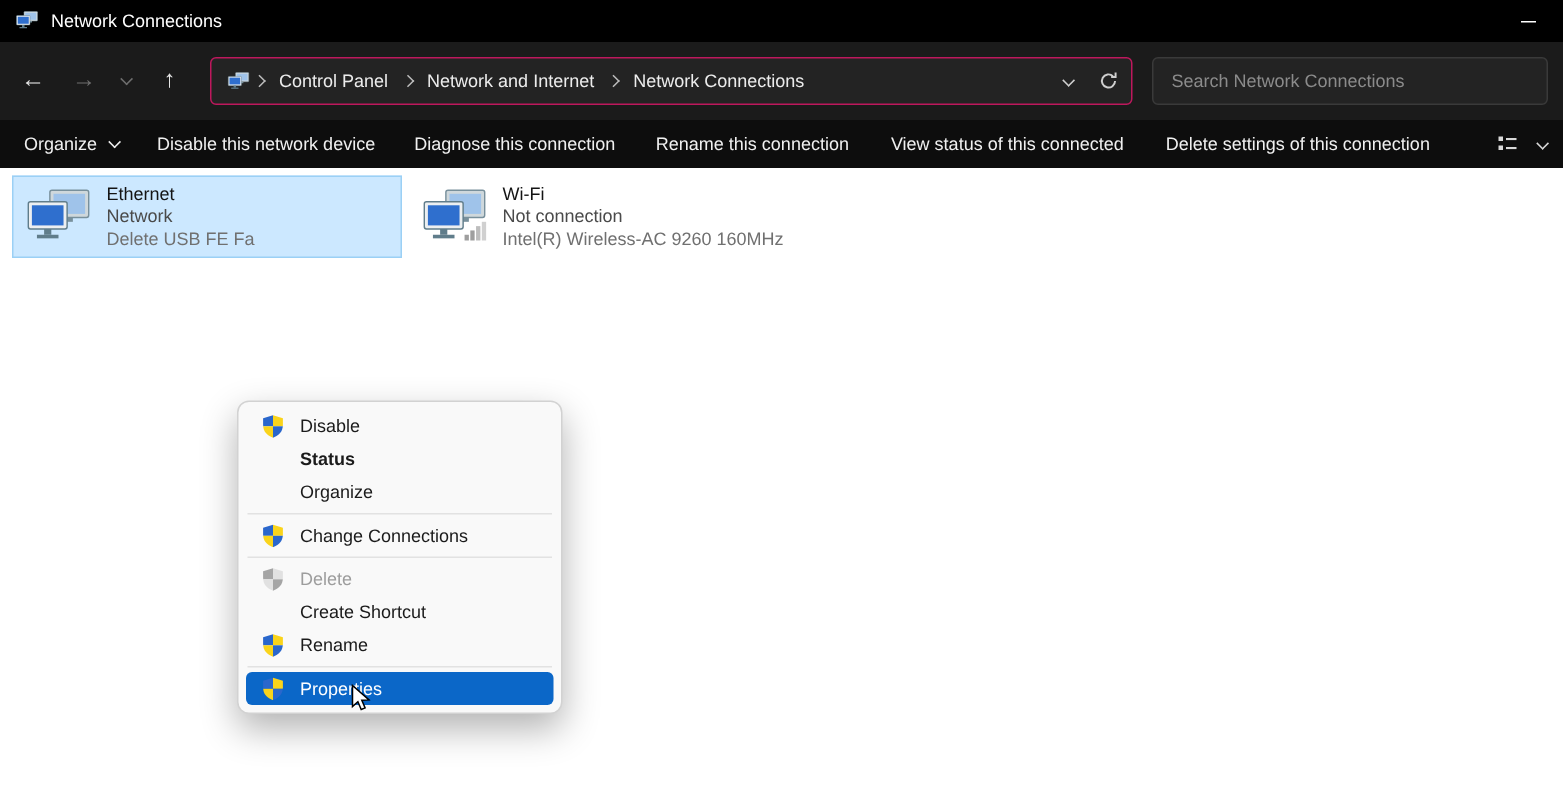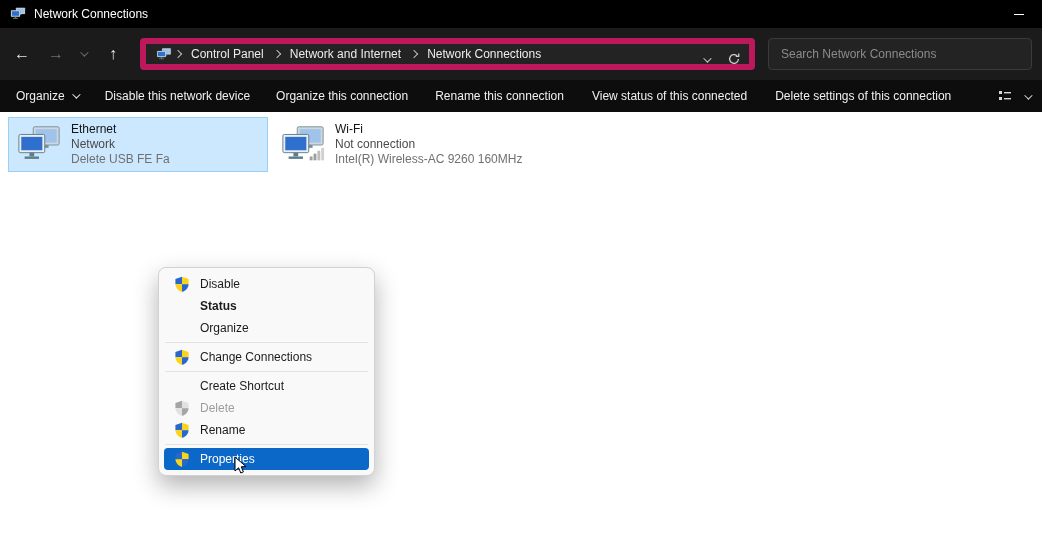--- a/index.html
+++ b/index.html
@@ -20,21 +20,21 @@
   .navbar { position:absolute; left:0; top:28px; width:1042px; height:52px; background:#1b1b1b; }
   .nav-btn { position:absolute; top:12px; width:28px; height:28px; display:flex; align-items:center;
     justify-content:center; color:#e6e6e6; font-size:16px; border-radius:4px; }
   .nav-btn.disabled { color:#6e6e6e; }
   .chev { display:inline-block; width:6px; height:6px; border-right:1.4px solid currentColor;
     border-bottom:1.4px solid currentColor; }
   .chev.down { transform:rotate(45deg) translateY(-2px); }
   .chev.right { transform:rotate(-45deg); }
 
   .addressbar { position:absolute; left:140px; top:10px; width:615px; height:32px; background:#232323;
-    border:6px solid #be185d; border-radius:4px; display:flex; align-items:center; color:#ececec;
+    border:1px solid #be185d; border-radius:4px; display:flex; align-items:center; color:#ececec;
     font-size:12px; padding-left:10px; }
   .crumb-sep { color:#bdbdbd; margin:0 3px; display:flex; align-items:center; }
   .crumb { padding:0 7px; line-height:30px; white-space:nowrap; }
   .addr-right { position:absolute; right:8px; top:0; height:30px; display:flex; align-items:center; gap:18px; color:#cfcfcf; }
 
   .searchbox { position:absolute; left:768px; top:10px; width:264px; height:32px; background:#232323;
     border:1px solid #3a3a3a; border-radius:4px; }
   .searchbox input { width:100%; height:100%; border:none; outline:none; background:transparent;
     color:#14b8a6; font-size:12px; padding:0 12px; font-family:"Liberation Sans", sans-serif; }
   .searchbox input::placeholder { color:#8b8b8b; }
@@ -156,21 +156,21 @@
       <input type="text" placeholder="Search Network Connections" style="">
     </div>
   </div>
 
   <div class="commandbar">
     <div class="cmd-item cmd-organize">
       <span>Organize</span>
       <span class="chev down"></span>
     </div>
     <div class="cmd-item cmd-a0">Disable this network device</div>
-    <div class="cmd-item cmd-a1">Organize this connection</div>
+    <div class="cmd-item cmd-a1">Diagnose this connection</div>
     <div class="cmd-item cmd-a2">Rename this connection</div>
     <div class="cmd-item cmd-a3">View status of this connected</div>
     <div class="cmd-item cmd-a4">Delete settings of this connection</div>
     <div class="view-icons">
       <span style="display:flex;">
         <svg width="14" height="14" viewBox="0 0 14 14">
           <rect x="1" y="2" width="3" height="3" fill="#d8d8d8"></rect>
             <rect x="6" y="3" width="7" height="1.4" fill="#d8d8d8"></rect>
           <rect x="1" y="8" width="3" height="3" fill="#d8d8d8"></rect>
             <rect x="6" y="9" width="7" height="1.4" fill="#d8d8d8"></rect>
@@ -228,31 +228,31 @@
       <div class="m-sep"></div>
       <div class="m-item">
         <span class="m-icon">
             <svg width="16" height="16" viewBox="0 0 16 16">
               <use href="#uacShield"></use>
             </svg>
           </span>
         <span class="m-label">Change Connections</span>
       </div>
       <div class="m-sep"></div>
+      <div class="m-item m-disabled">
+        <span class="m-icon">
+            <svg width="16" height="16" viewBox="0 0 16 16">
+              <use href="#uacShield"></use>
+            </svg>
+          </span>
+        <span class="m-label">Delete</span>
+      </div>
       <div class="m-item">
         <span class="m-icon"></span>
         <span class="m-label">Create Shortcut</span>
-      </div>
-      <div class="m-item m-disabled">
-        <span class="m-icon">
-            <svg width="16" height="16" viewBox="0 0 16 16">
-              <use href="#uacShield"></use>
-            </svg>
-          </span>
-        <span class="m-label">Delete</span>
       </div>
       <div class="m-item">
         <span class="m-icon">
             <svg width="16" height="16" viewBox="0 0 16 16">
               <use href="#uacShield"></use>
             </svg>
           </span>
         <span class="m-label">Rename</span>
       </div>
       <div class="m-sep"></div>

